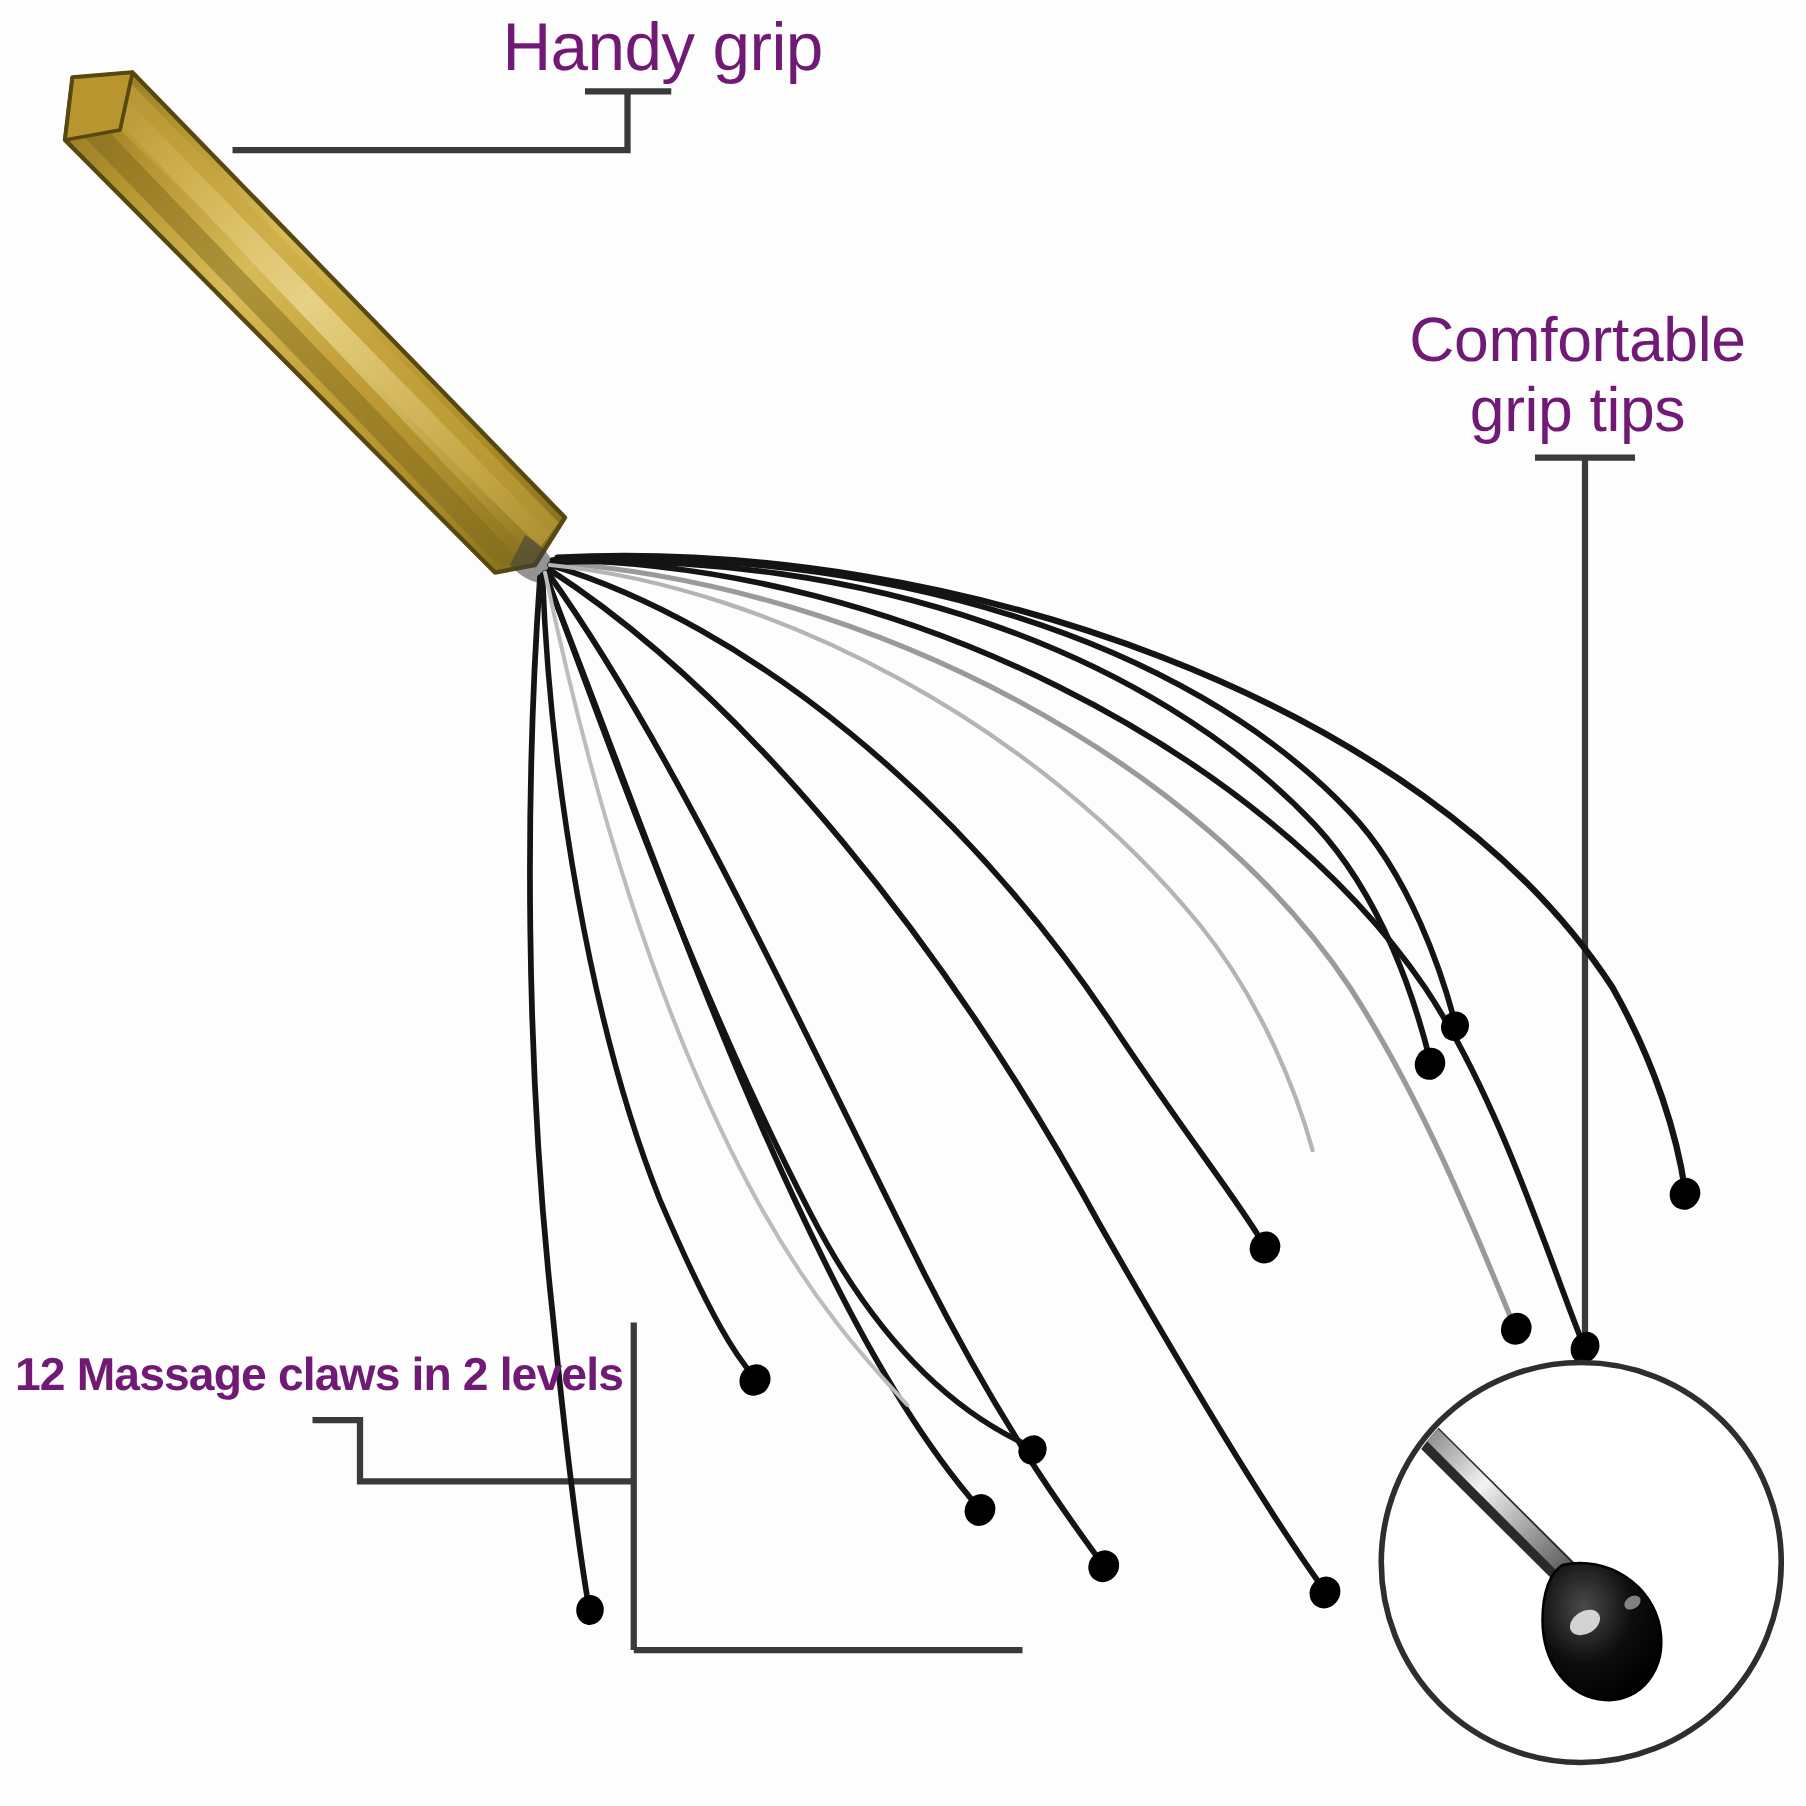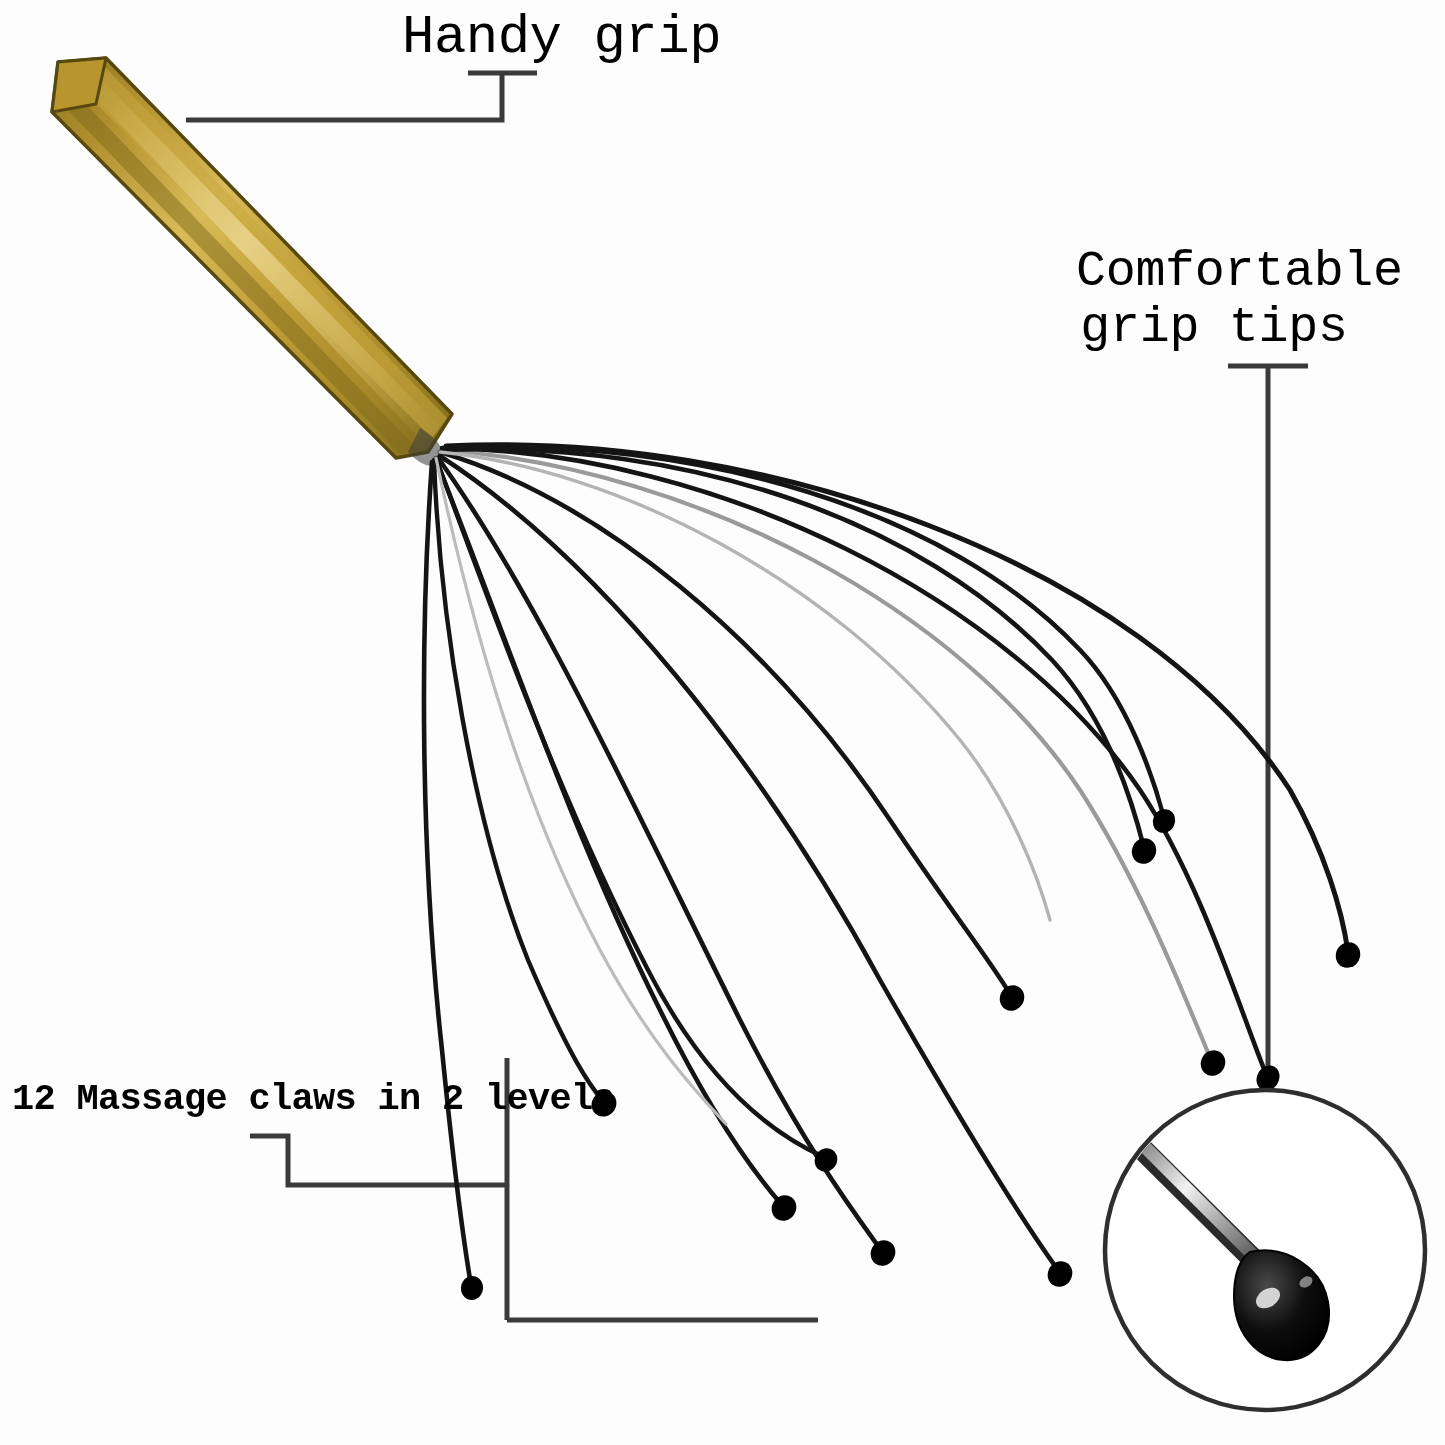--- a/index.html
+++ b/index.html
@@ -18,35 +18,35 @@
   }
   #diagram-svg {
     position: absolute;
     inset: 0;
     width: 1445px;
     height: 1445px;
     display: block;
   }
   .callout-label {
     position: absolute;
-    color: #000000;
-    font-family: Liberation Mono, monospace;
+    color: #701a75;
+    font-family: Liberation Sans, sans-serif;
     font-weight: 400;
     white-space: pre;
     line-height: 1.12;
     user-select: none;
   }
   #label-handy-grip {
     left: 402px;
     top: 8px;
     font-size: 54px;
     letter-spacing: -0.5px;
   }
   #label-claw-tips {
-    left: 1076px;
+    left: 1124px;
     top: 244px;
     font-size: 50px;
     letter-spacing: -0.3px;
     text-align: center;
     width: 276px;
   }
   #label-massage-claws {
     left: 12px;
     top: 1079px;
     font-size: 37px;

